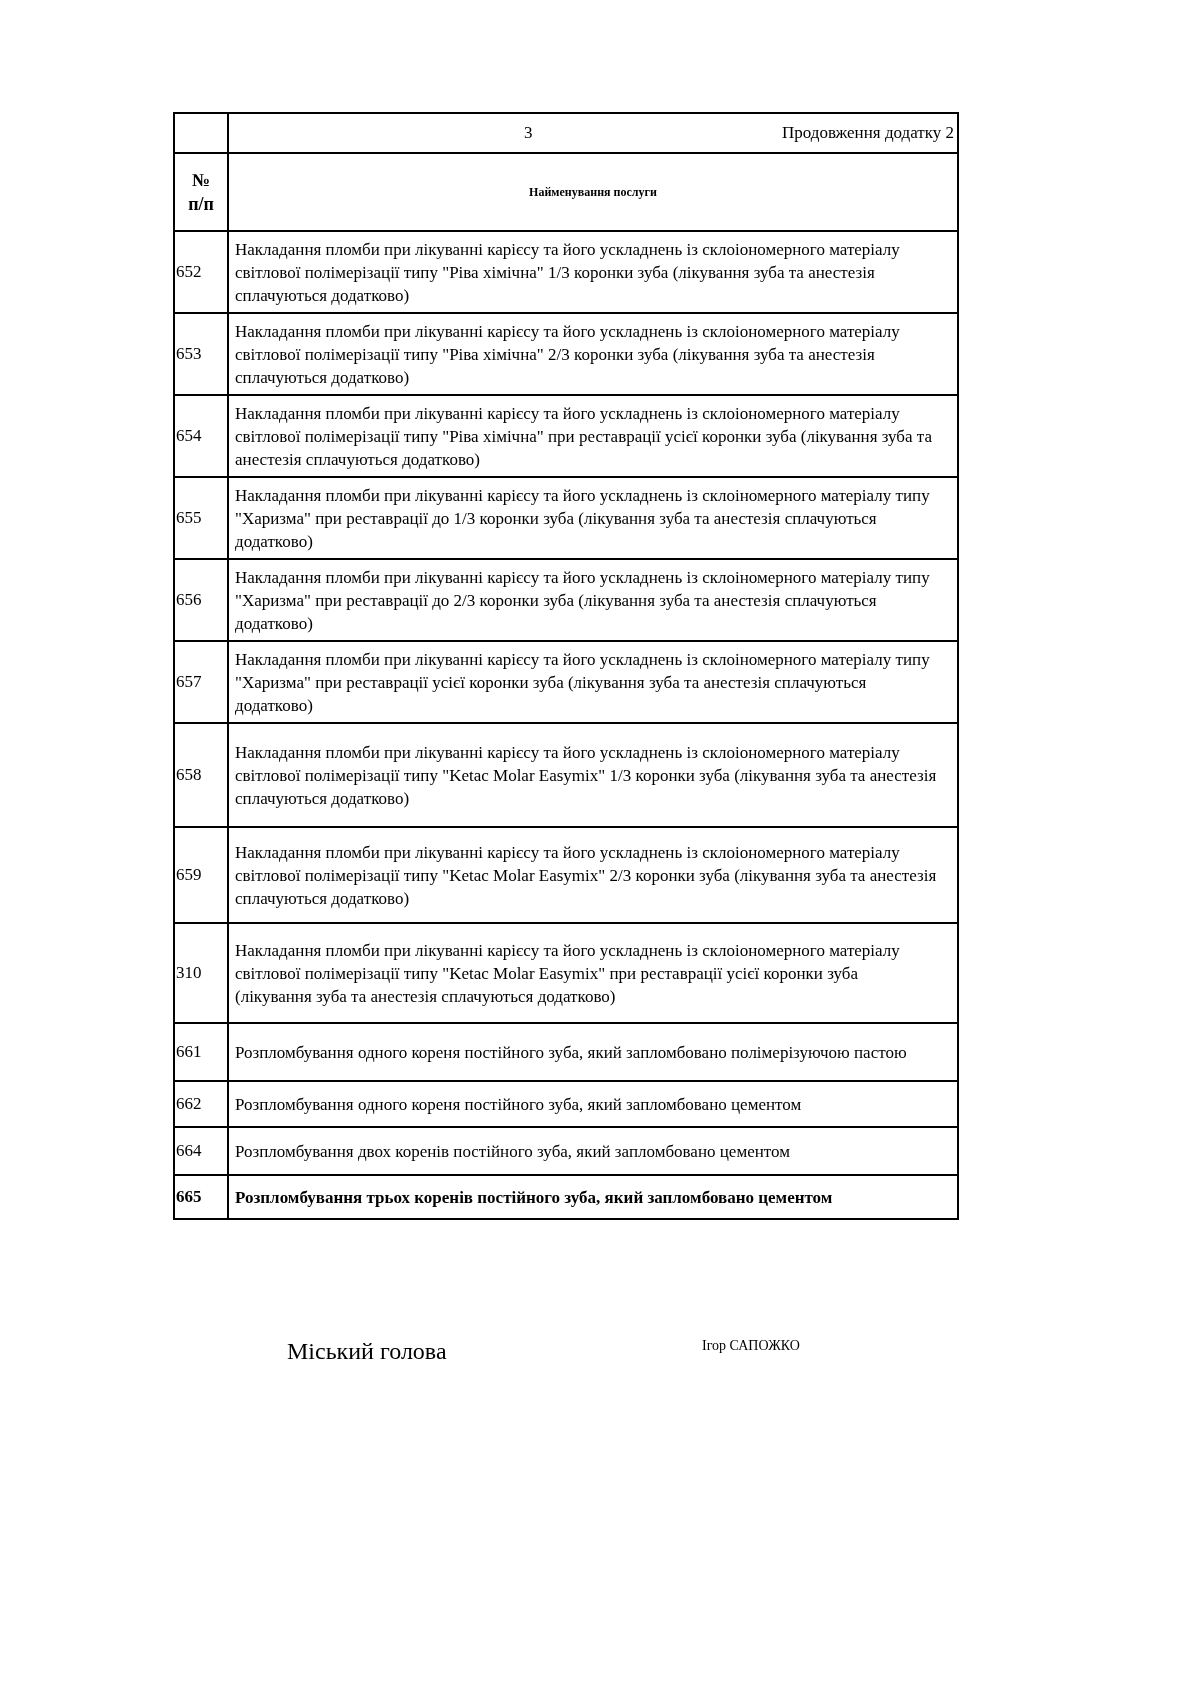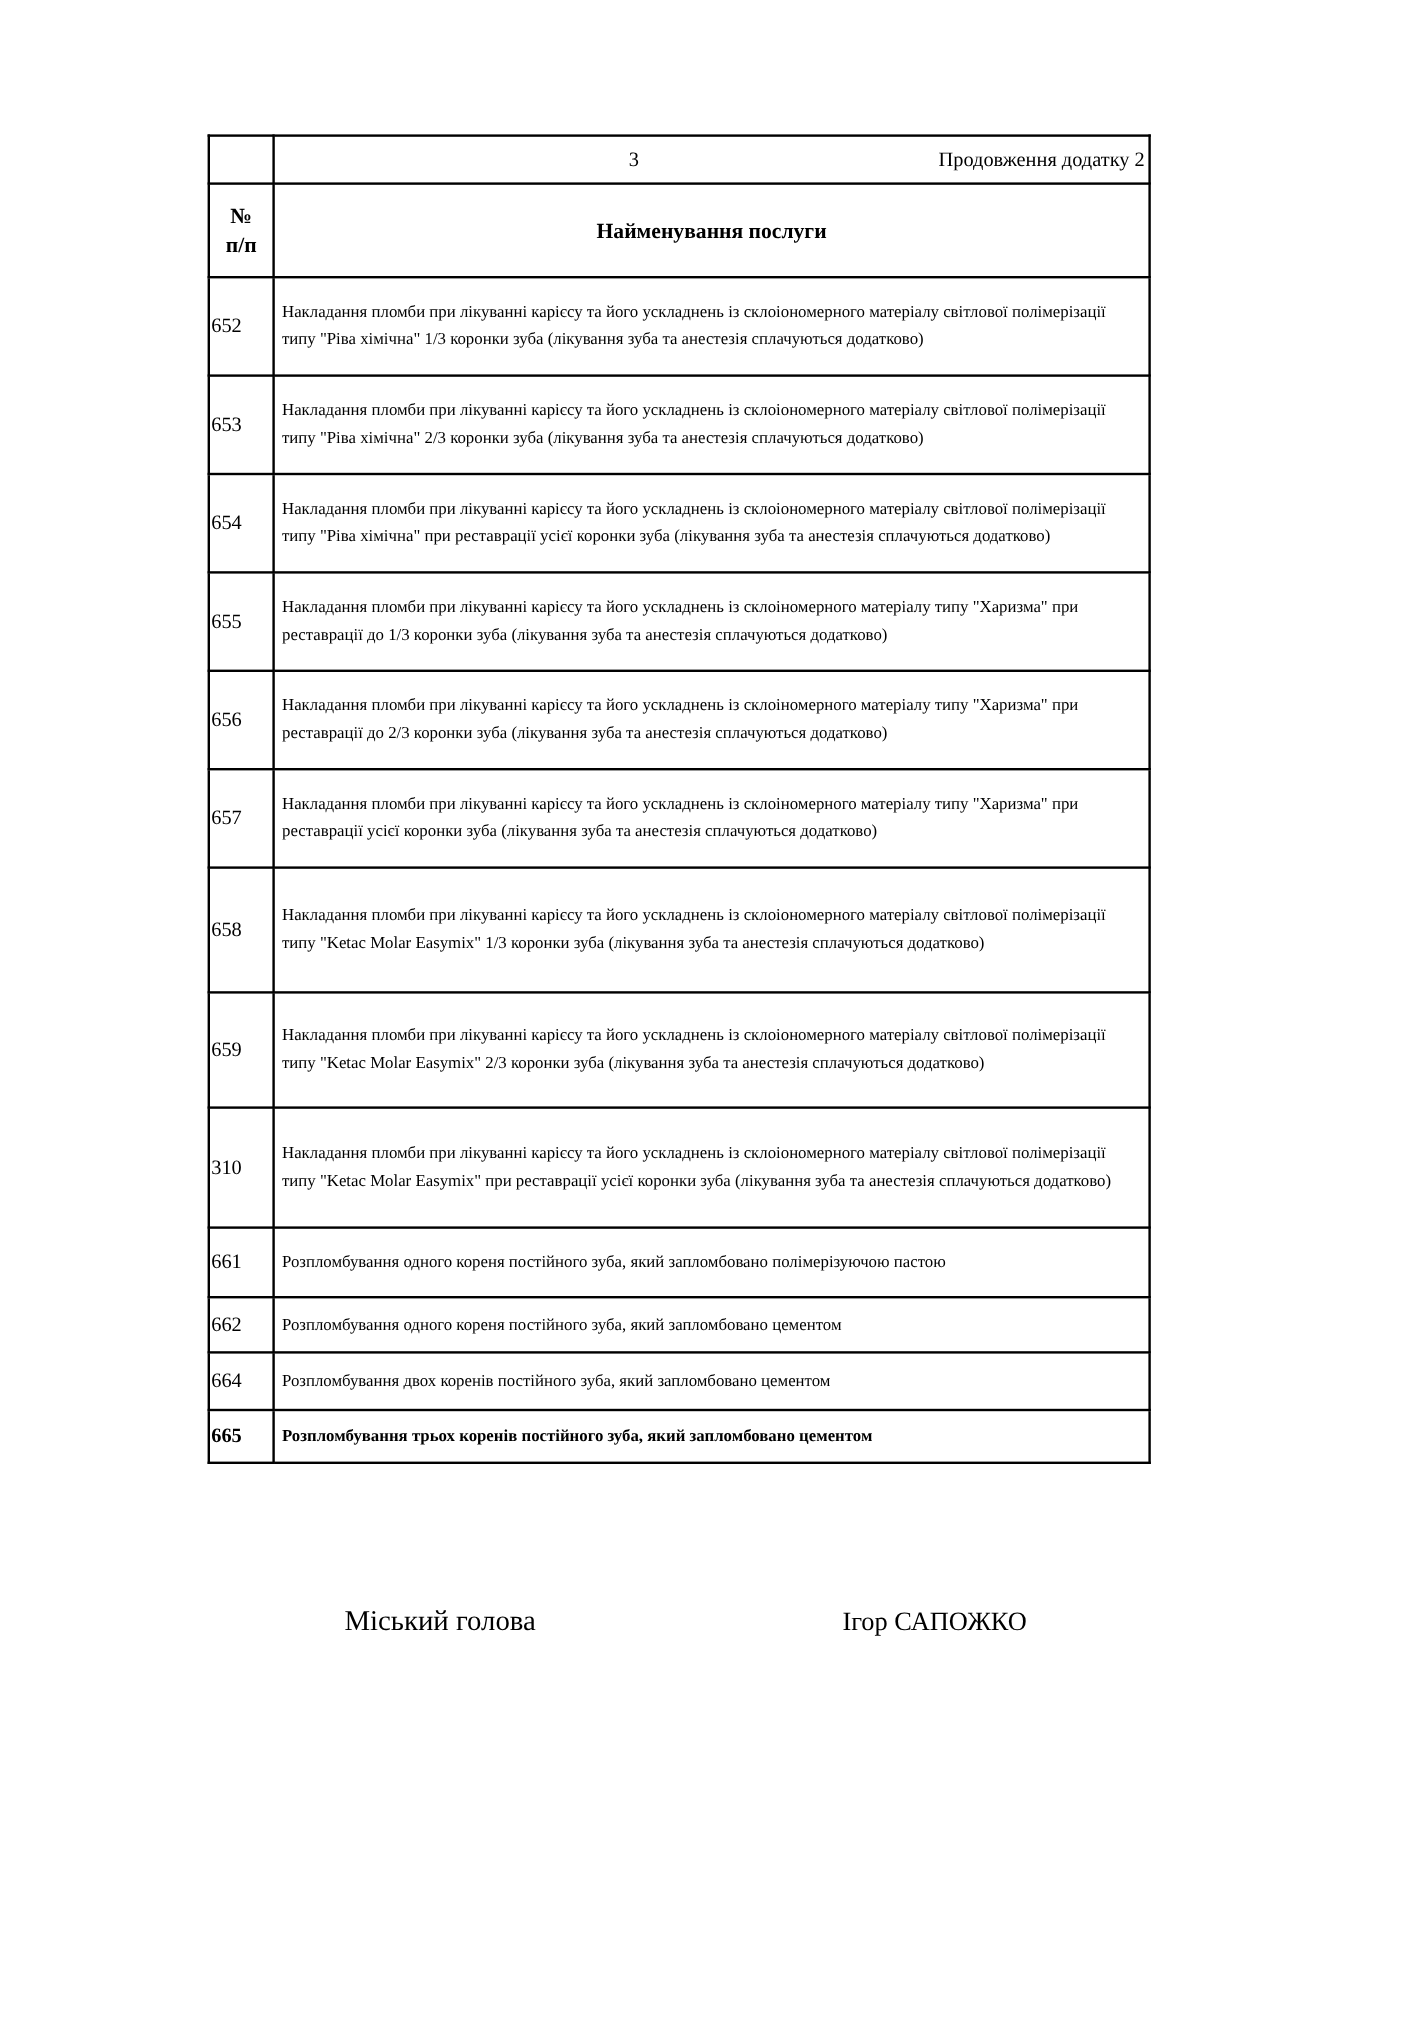--- a/index.html
+++ b/index.html
@@ -21,21 +21,21 @@
   col.c-num { width: 54px; }
   col.c-svc { width: 730px; }
 
   td.num-cell {
     vertical-align: middle;
     font-size: 17px;
   }
   td.svc-cell {
     vertical-align: middle;
     padding: 2px 20px 2px 6px;
-    font-size: 14px;
+    font-size: 17px;
     line-height: 23px;
   }
 
   tr.row-pagehdr { height: 40px; }
   td.pagehdr-cell { position: relative; }
   .page-number {
     position: absolute; left: 295px; top: 50%;
     transform: translateY(-50%);
     font-size: 17px;
   }
@@ -47,40 +47,40 @@
     margin-left: 44px;
   }
 
   tr.row-colhdr { height: 78px; }
   td.colhdr-num {
     text-align: center; vertical-align: middle;
     font-weight: bold; font-size: 18px; line-height: 24px;
   }
   td.colhdr-svc {
     text-align: center; vertical-align: middle;
-    font-weight: bold; font-size: 18px;
+    font-weight: bold; font-size: 12px;
   }
 
   tr.h82  { height: 82px; }
   tr.h104 { height: 104px; }
   tr.h96  { height: 96px; }
   tr.h100 { height: 100px; }
   tr.h58  { height: 58px; }
   tr.h56  { height: 56px; }
   tr.h48  { height: 48px; margin-top: 24px; }
   tr.h46  { height: 46px; }
   tr.h54  { height: 44px; font-weight: bold; }
 
   .signature-title {
     position: absolute; left: 287px; top: 1338px;
     font-size: 24px;
   }
   .signature-name {
     position: absolute; left: 702px; top: 1338px;
-    font-size: 22px;
+    font-size: 14px;
   }
 </style>
 </head>
 <body>
 
 <div class="page">
 
   <table class="doc-table">
     <colgroup>
         <col class="c-num">

